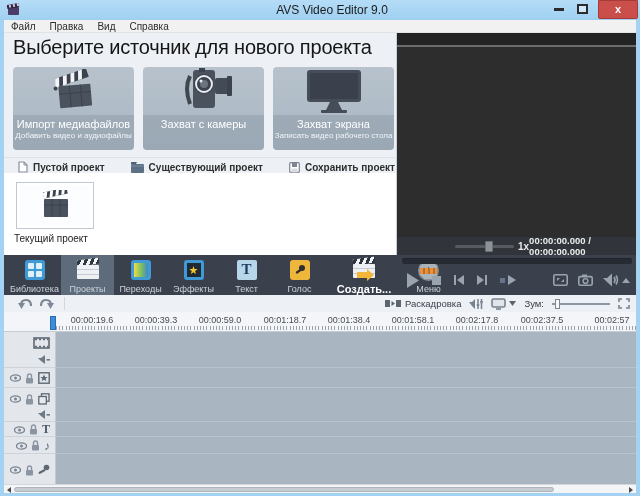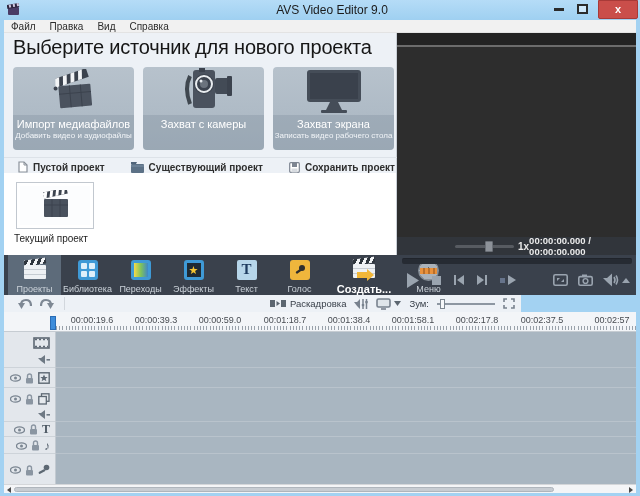--- a/index.html
+++ b/index.html
@@ -72,21 +72,21 @@
   .ic-menu { width:21px; height:21px; border-radius:50%; background:radial-gradient(circle at 50% 50%, #5e666e 0 3px, #aab2ba 3px 9px, #878f97 9px); position:relative; }
   .ic-menu::after { content:""; position:absolute; left:2px; top:8px; width:17px; height:6px; background:repeating-linear-gradient(90deg,#e8913c 0 3px,#b96f2a 3px 5px); }
 
   
   .seekbar { left:398px; top:3px; width:230px; height:6px; background:#262b33; border-radius:2px; border-top:1px solid #20242b; }
   .transport { left:402px; top:12px; height:26px; display:flex; align-items:center; gap:13px; }
   .pv-tools { right:6px; top:12px; height:26px; display:flex; align-items:center; gap:10px; }
   .caret-up { width:0; height:0; border-left:4px solid transparent; border-right:4px solid transparent; border-bottom:5px solid #99a3ae; }
 
   
-  .editbar { left:4px; top:295px; width:517px; height:17px; background:#edf1f6; display:flex; align-items:center; }
+  .editbar { left:4px; top:295px; width:632px; height:17px; background:#edf1f6; display:flex; align-items:center; }
   .eb-sep { width:1px; height:13px; background:#d2d7dd; margin:0 6px; }
   .eb-right { margin-left:auto; display:flex; align-items:center; gap:8px; padding-right:6px; }
   .eb-label { font-size:9.5px; color:#39404a; }
   .zoom-track { position:relative; width:58px; height:2px; background:#8d97a2; }
   .zoom-thumb { position:absolute; left:3px; top:-4px; width:5px; height:10px; background:#f6f8fa; border:1px solid #7d8791; }
 
   
   .ruler { left:4px; top:312px; width:632px; height:20px; background:#f3f5f8; border-bottom:1px solid #c6ccd2; overflow:hidden; }
   .rl { position:absolute; top:3px; width:64px; text-align:center; font-size:9px; color:#474b51; }
   .ticks { position:absolute; left:52px; right:0; bottom:1px; height:4px; background:repeating-linear-gradient(90deg,#99a1aa 0 1px,transparent 1px 3.2px); }
@@ -252,39 +252,39 @@
       <div class="speed-track">
         <div class="speed-thumb"></div>
       </div>
       <span class="speed-label">1x</span>
       <span class="time-display">00:00:00.000 / 00:00:00.000</span>
     </div>
   </div>
 
   <div class="abs toolbar">
     <div class="tabs">
-      <div class="tab active">
-        <div class="tabicon">
-            <div class="clapper">
-              <div class="clap-top"></div>
-              <div class="clap-body"></div>
-            </div>
-          </div>
-        <div class="tab-label">Проекты</div>
-      </div>
       <div class="tab">
         <div class="tabicon">
             <div class="ic-library">
               <div></div>
               <div></div>
               <div></div>
               <div></div>
             </div>
           </div>
         <div class="tab-label">Библиотека</div>
+      </div>
+      <div class="tab active">
+        <div class="tabicon">
+            <div class="clapper">
+              <div class="clap-top"></div>
+              <div class="clap-body"></div>
+            </div>
+          </div>
+        <div class="tab-label">Проекты</div>
       </div>
       <div class="tab">
         <div class="tabicon">
             <div class="ic-trans"></div>
           </div>
         <div class="tab-label">Переходы</div>
       </div>
       <div class="tab">
         <div class="tabicon">
             <div class="ic-fx">★</div>

